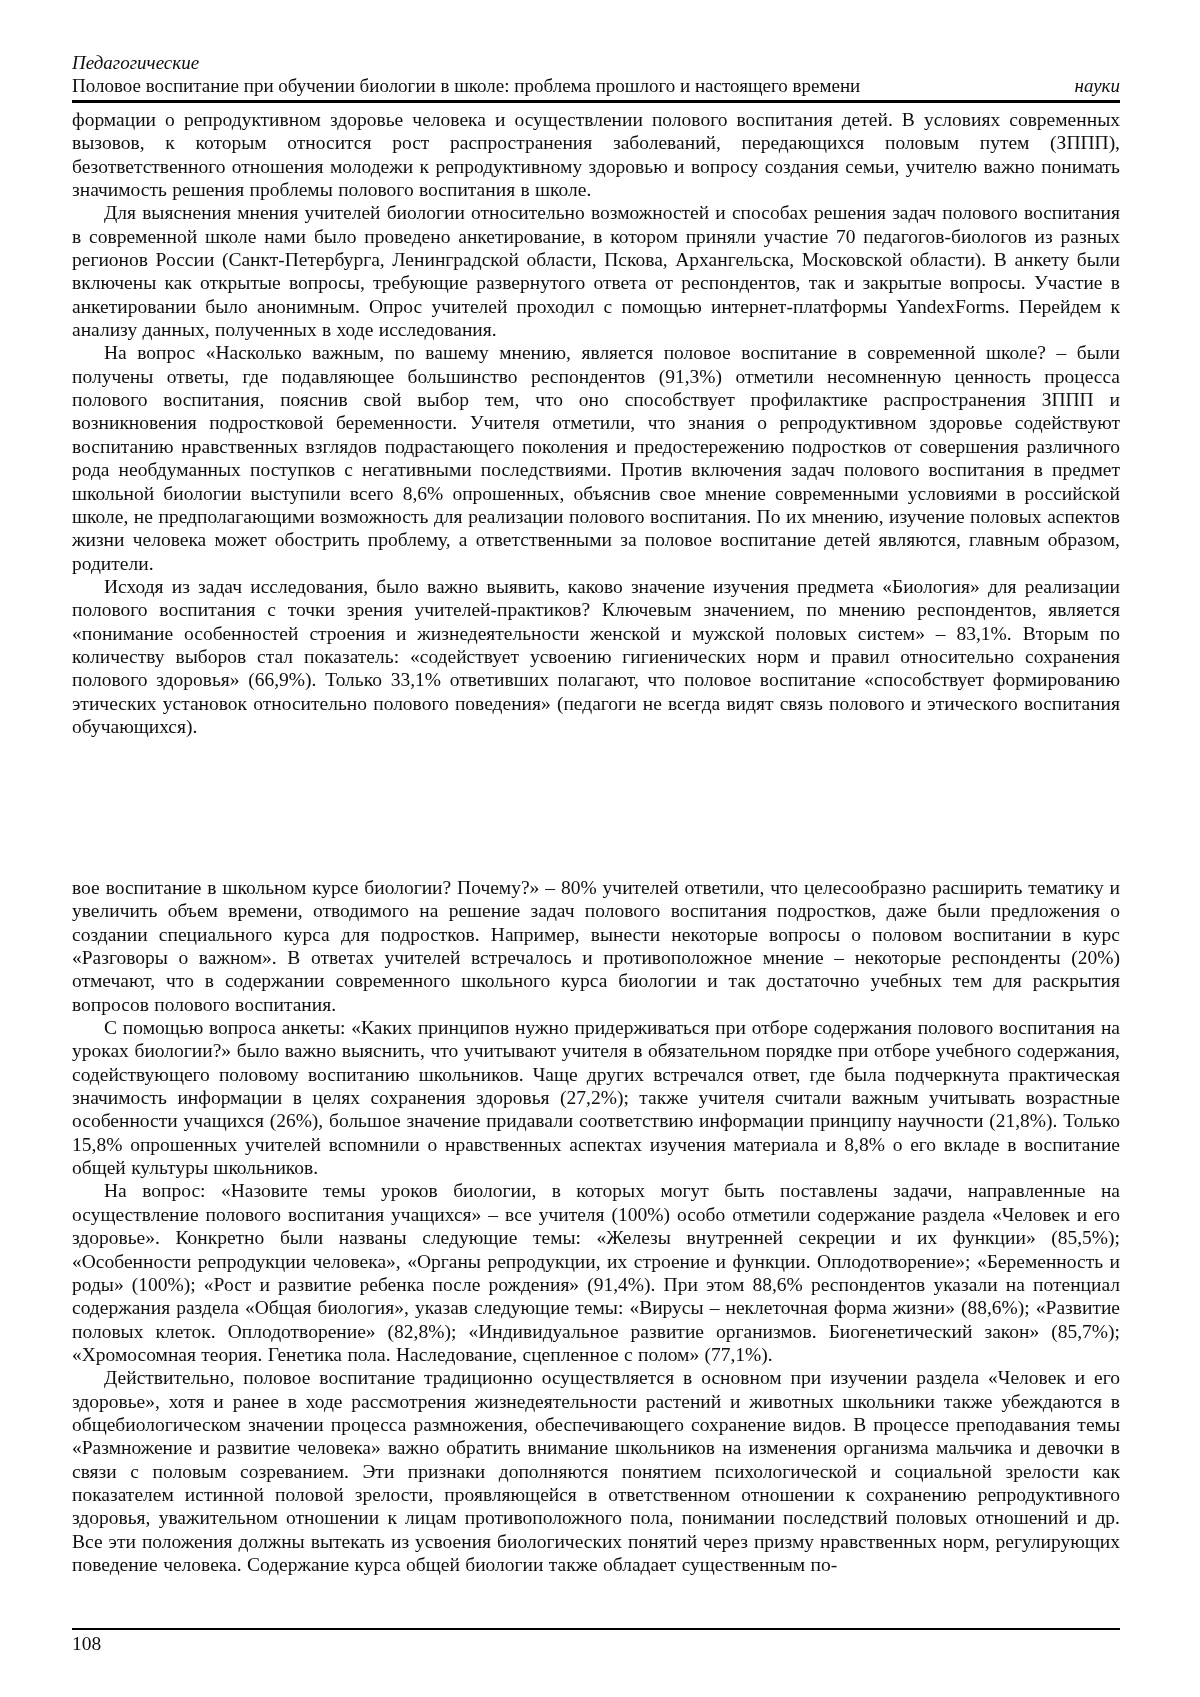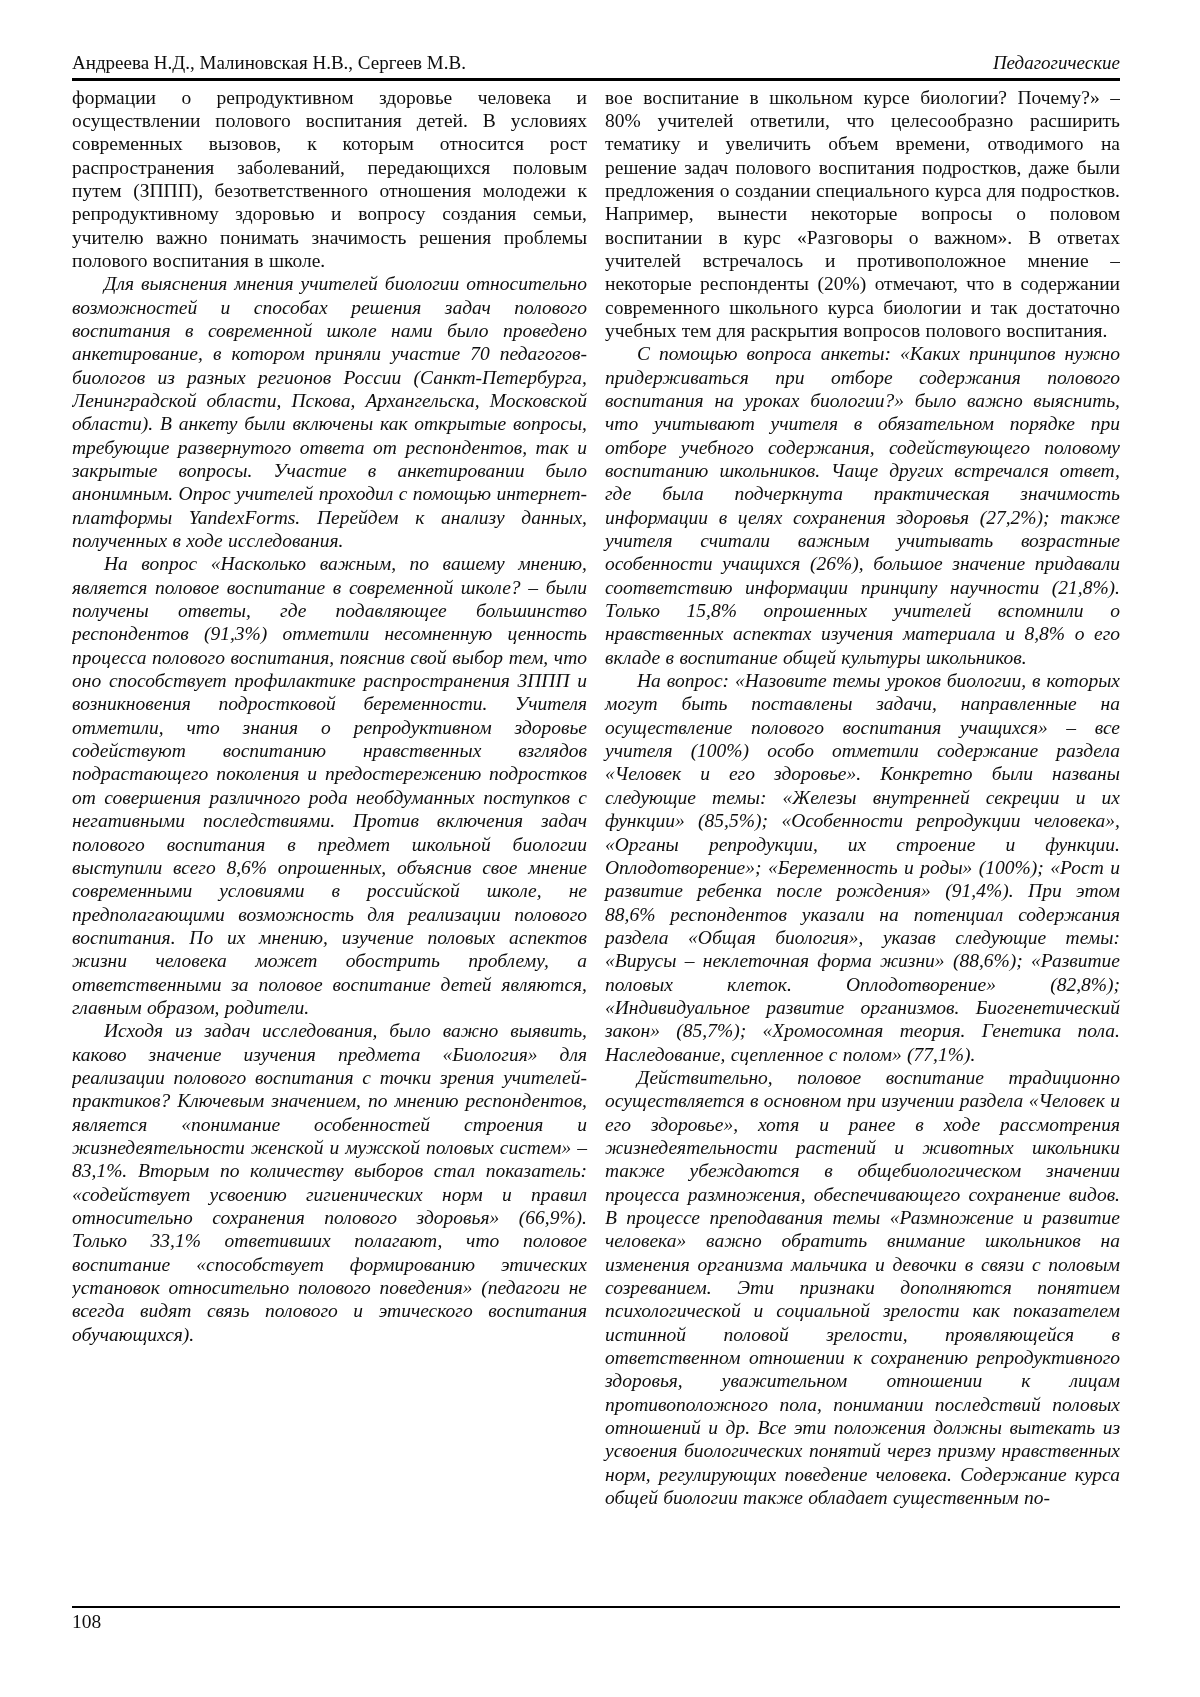--- a/index.html
+++ b/index.html
@@ -37,52 +37,56 @@
     margin-top: 3px;
   }
   .rule.thin { height: 2px; margin-top: 0; }
   
   .cols {
     display: flex;
     gap: 18px;
     margin-top: 5px;
     height: 1518px;
     overflow: hidden;
+    flex-direction: column;
   }
   .col {
     flex: 1 1 0;
     text-align: justify;
     font-size: 19.5px;
     line-height: 23.35px;
     word-spacing: 0.5px;
   }
   .para { margin: 0; }
-  .para.indent { text-indent: 32px; font-style: italic; }
+  .para.indent { text-indent: 32px; }
   
   .footer {
     margin-top: 2px;
   }
   .frow {
     display: flex;
     justify-content: space-between;
     align-items: center;
     font-size: 19.5px;
     line-height: 24px;
     padding-top: 2px;
   }
 </style>
 </head>
 <body>
 
 <div class="page">
 
   <header>
     <div class="hrow">
-      <span>Андреева Н.Д., Малиновская Н.В., Сергеев М.В.</span>
       <span class="ital">Педагогические</span>
+    </div>
+    <div class="hrow">
+      <span>Половое воспитание при обучении биологии в школе: проблема прошлого и настоящего времени</span>
+      <span class="ital">науки</span>
     </div>
     <div class="rule"></div>
   </header>
 
   <main class="cols">
     <div class="col">
         <p class="para">формации о репродуктивном здоровье человека и осуществлении полового воспитания детей. В условиях современных вызовов, к которым относится рост распространения заболеваний, передающихся половым путем (ЗППП), безответственного отношения молодежи к репродуктивному здоровью и вопросу создания семьи, учителю важно понимать значимость решения проблемы полового воспитания в школе.</p>
         <p class="para indent">Для выяснения мнения учителей биологии относительно возможностей и способах решения задач полового воспитания в современной школе нами было проведено анкетирование, в котором приняли участие 70 педагогов-биологов из разных регионов России (Санкт-Петербурга, Ленинградской области, Пскова, Архангельска, Московской области). В анкету были включены как открытые вопросы, требующие развернутого ответа от респондентов, так и закрытые вопросы. Участие в анкетировании было анонимным. Опрос учителей проходил с помощью интернет-платформы YandexForms. Перейдем к анализу данных, полученных в ходе исследования.</p>
         <p class="para indent">На вопрос «Насколько важным, по вашему мнению, является половое воспитание в современной школе? – были получены ответы, где подавляющее большинство респондентов (91,3%) отметили несомненную ценность процесса полового воспитания, пояснив свой выбор тем, что оно способствует профилактике распространения ЗППП и возникновения подростковой беременности. Учителя отметили, что знания о репродуктивном здоровье содействуют воспитанию нравственных взглядов подрастающего поколения и предостережению подростков от совершения различного рода необдуманных поступков с негативными последствиями. Против включения задач полового воспитания в предмет школьной биологии выступили всего 8,6% опрошенных, объяснив свое мнение современными условиями в российской школе, не предполагающими возможность для реализации полового воспитания. По их мнению, изучение половых аспектов жизни человека может обострить проблему, а ответственными за половое воспитание детей являются, главным образом, родители.</p>
         <p class="para indent">Исходя из задач исследования, было важно выявить, каково значение изучения предмета «Биология» для реализации полового воспитания с точки зрения учителей-практиков? Ключевым значением, по мнению респондентов, является «понимание особенностей строения и жизнедеятельности женской и мужской половых систем» – 83,1%. Вторым по количеству выборов стал показатель: «содействует усвоению гигиенических норм и правил относительно сохранения полового здоровья» (66,9%). Только 33,1% ответивших полагают, что половое воспитание «способствует формированию этических установок относительно полового поведения» (педагоги не всегда видят связь полового и этического воспитания обучающихся).</p>

